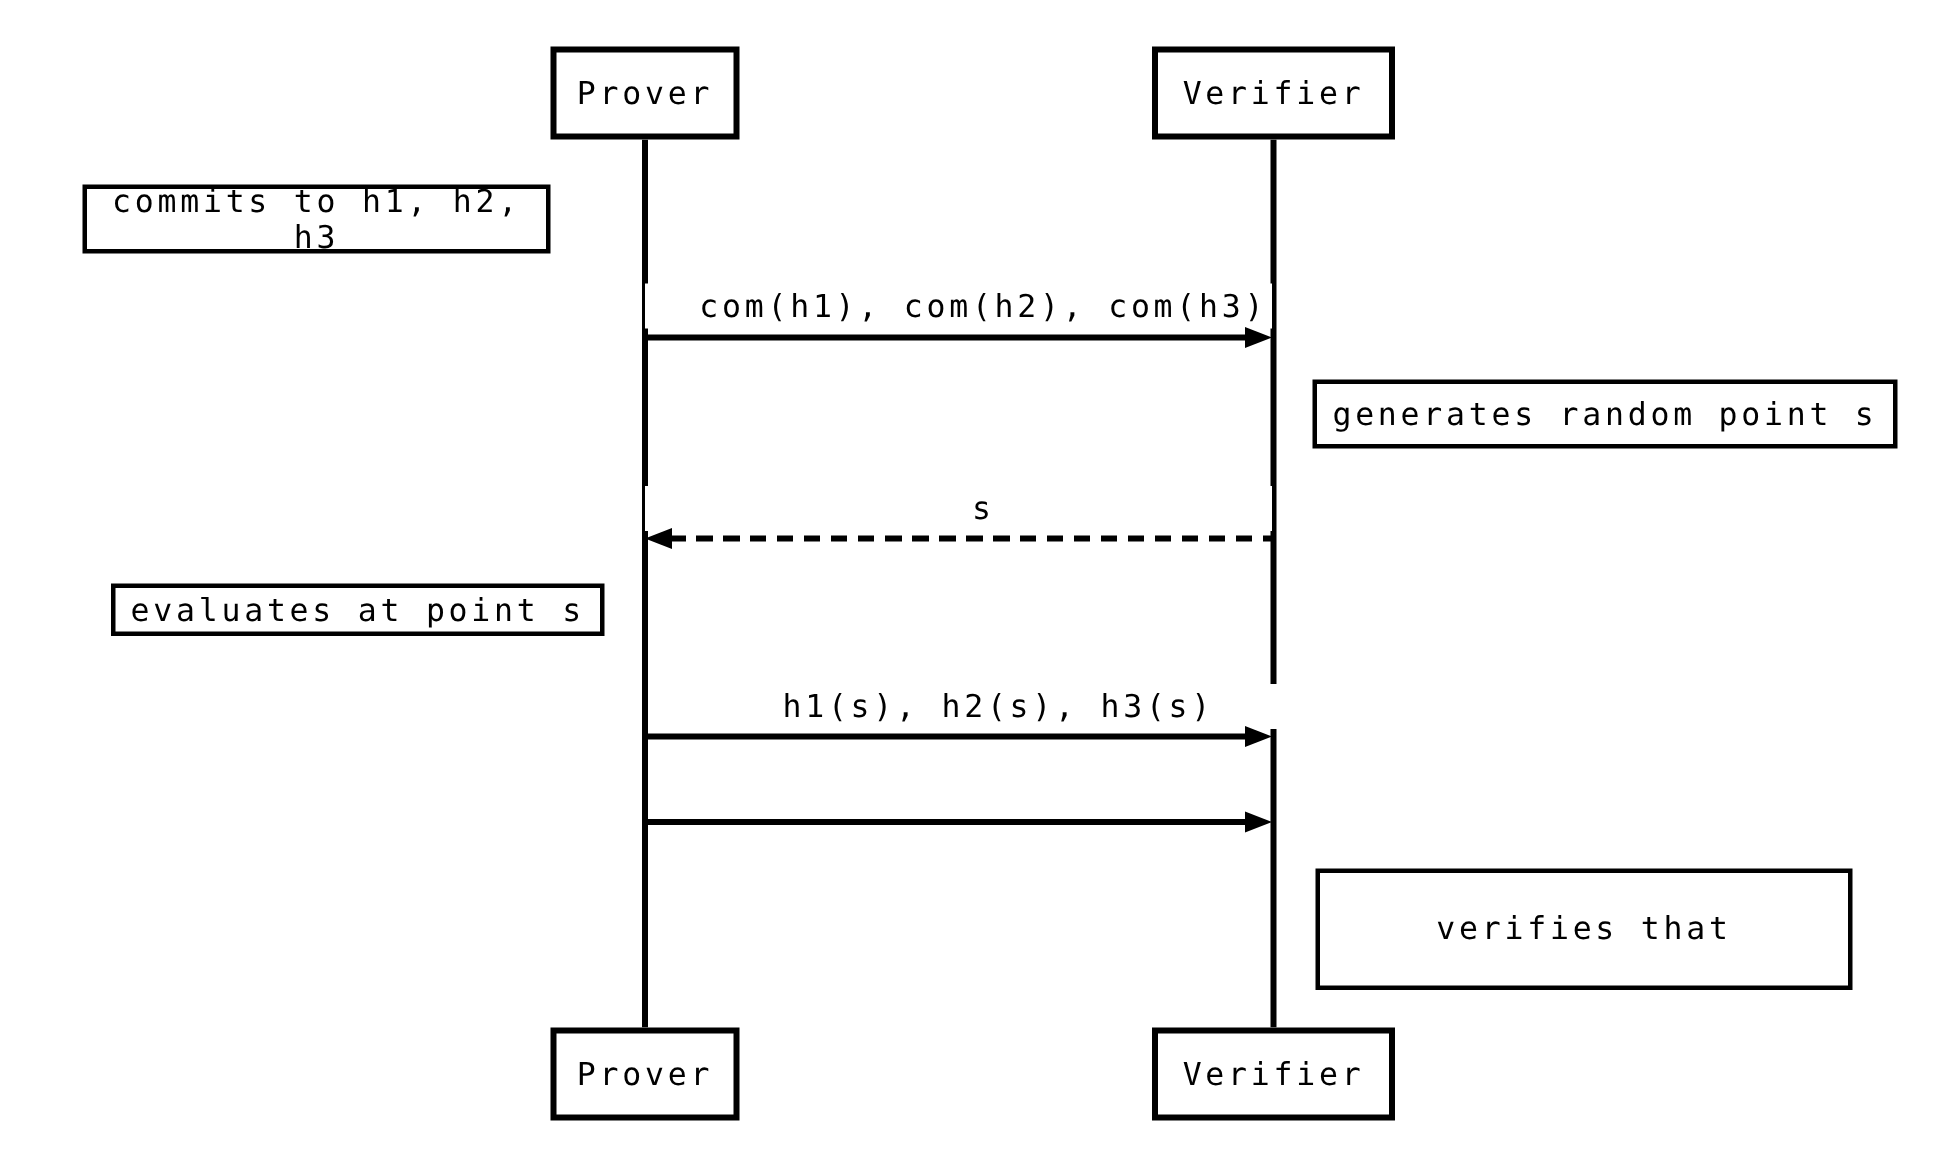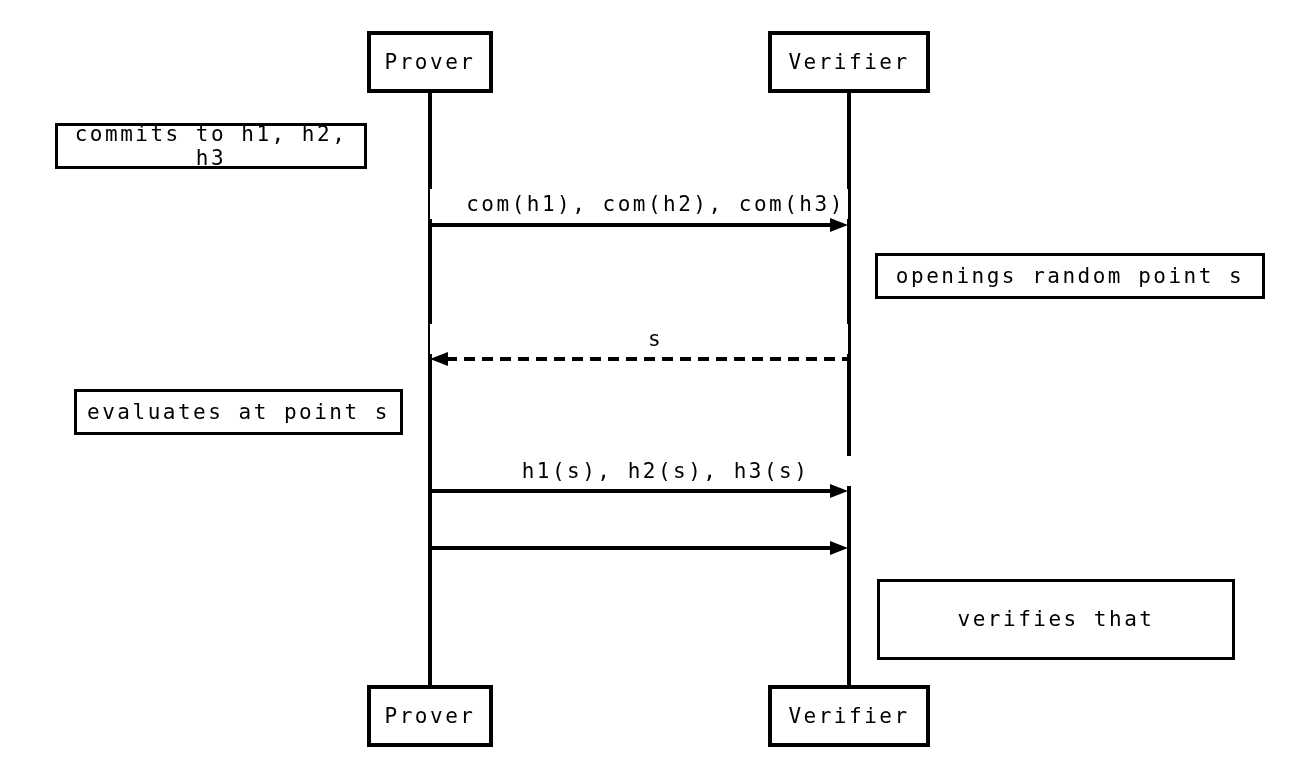--- a/index.html
+++ b/index.html
@@ -109,28 +109,28 @@
 
   <div class="note-box" style="left:55px; top:123px; width:312px; height:46px;">
     <span>commits to h1, h2, h3</span>
   </div>
 
   <div class="msg-label" style="left:430px; top:189px; width:418px;">com(h1), com(h2), com(h3)</div>
   <div class="msg-line" style="left:430px; top:223px; width:405px;"></div>
   <div class="arrow-right" style="left:830px; top:218px;"></div>
 
   <div class="note-box" style="left:875px; top:253px; width:390px; height:46px;">
-    <span>openings random point s</span>
+    <span>generates random point s</span>
   </div>
 
   <div class="msg-label" style="left:430px; top:324px; width:418px;">s</div>
   <div class="msg-line dashed" style="left:446px; top:357px; width:402px;"></div>
   <div class="arrow-left" style="left:430px; top:352px;"></div>
 
-  <div class="note-box" style="left:74px; top:389px; width:329px; height:46px;">
+  <div class="note-box" style="left:74px; top:389px; width:329px; height:35px;">
     <span>evaluates at point s</span>
   </div>
 
   <div class="msg-label" style="left:440px; top:456px; width:418px;">h1(s), h2(s), h3(s)</div>
   <div class="msg-line" style="left:430px; top:489px; width:405px;"></div>
   <div class="arrow-right" style="left:830px; top:484px;"></div>
 
   <div class="msg-line" style="left:430px; top:546px; width:405px;"></div>
   <div class="arrow-right" style="left:830px; top:541px;"></div>
 

